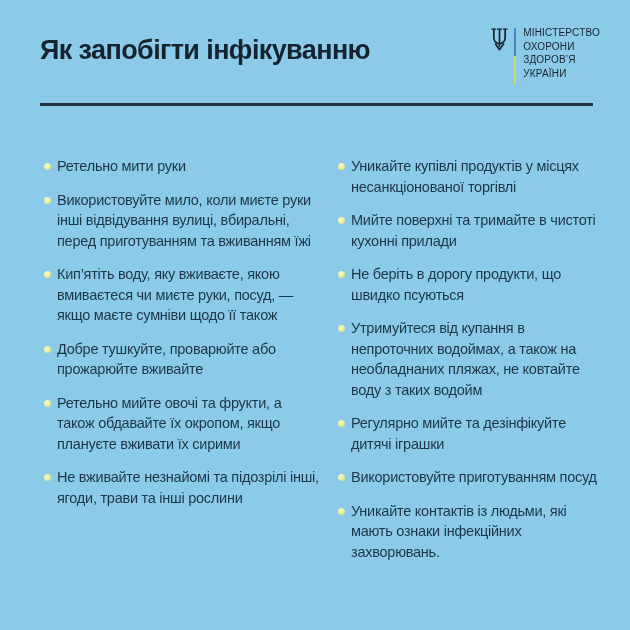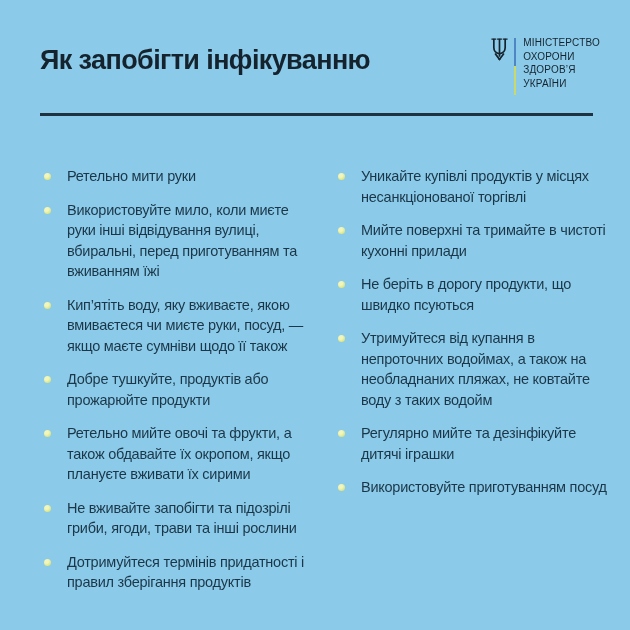--- a/index.html
+++ b/index.html
@@ -10,21 +10,21 @@
     color: #1B3648;
     overflow: hidden;
   }
   .poster { width: 630px; height: 630px; position: relative; }
 
   
   .header {
     display: flex;
     justify-content: space-between;
     align-items: flex-start;
-    padding: 36px 30px 0 40px;
+    padding: 26px 30px 0 40px;
   }
   .title {
     margin-top: 9px;
     font-size: 27px;
     font-weight: bold;
     letter-spacing: -0.6px;
     color: #15232E;
     white-space: nowrap;
   }
   .logo { display: flex; align-items: flex-start; }
@@ -54,21 +54,21 @@
   .content {
     display: flex;
     gap: 18px;
     margin: 50px 18px 0 44px;
   }
   .col { display: flex; flex-direction: column; }
   .col-left  { width: 276px; }
   .col-right { width: 272px; }
   .tip {
     display: flex;
-    gap: 16px;
+    gap: 6px;
     margin-bottom: 13px;
   }
   .bullet {
     flex: 0 0 7px;
     width: 7px; height: 7px;
     margin-top: 7px;
     border-radius: 50%;
     background: radial-gradient(circle at 38% 35%, #F1F5BE 0 30%, #D9E47E 75%, #C8D766 100%);
   }
   .tip-text {
@@ -118,33 +118,29 @@
       <div class="tip">
         <span class="bullet"></span>
         <span class="tip-text">Використовуйте мило, коли миєте руки інші відвідування вулиці, вбиральні, перед приготуванням та вживанням їжі</span>
       </div>
       <div class="tip">
         <span class="bullet"></span>
         <span class="tip-text">Кип’ятіть воду, яку вживаєте, якою вмиваєтеся чи миєте руки, посуд, — якщо маєте сумніви щодо її також</span>
       </div>
       <div class="tip">
         <span class="bullet"></span>
-        <span class="tip-text">Добре тушкуйте, продуктів або прожарюйте продукти</span>
+        <span class="tip-text">Добре тушкуйте, проварюйте або прожарюйте вживайте</span>
       </div>
       <div class="tip">
         <span class="bullet"></span>
         <span class="tip-text">Ретельно мийте овочі та фрукти, а також обдавайте їх окропом, якщо плануєте вживати їх сирими</span>
       </div>
       <div class="tip">
         <span class="bullet"></span>
-        <span class="tip-text">Не вживайте запобігти та підозрілі гриби, ягоди, трави та інші рослини</span>
-      </div>
-      <div class="tip">
-        <span class="bullet"></span>
-        <span class="tip-text">Дотримуйтеся термінів придатності і правил зберігання продуктів</span>
+        <span class="tip-text">Не вживайте незнайомі та підозрілі інші, ягоди, трави та інші рослини</span>
       </div>
     </div>
 
     <div class="col col-right">
       <div class="tip">
         <span class="bullet"></span>
         <span class="tip-text">Уникайте купівлі продуктів у місцях несанкціонованої торгівлі</span>
       </div>
       <div class="tip">
         <span class="bullet"></span>
@@ -159,16 +155,20 @@
         <span class="tip-text">Утримуйтеся від купання в непроточних водоймах, а також на необладнаних пляжах, не ковтайте воду з таких водойм</span>
       </div>
       <div class="tip">
         <span class="bullet"></span>
         <span class="tip-text">Регулярно мийте та дезінфікуйте дитячі іграшки</span>
       </div>
       <div class="tip">
         <span class="bullet"></span>
         <span class="tip-text">Використовуйте приготуванням посуд</span>
       </div>
+      <div class="tip">
+        <span class="bullet"></span>
+        <span class="tip-text">Уникайте контактів із людьми, які мають ознаки інфекційних захворювань.</span>
+      </div>
     </div>
 
   </div>
 </div>
 
 </body></html>

